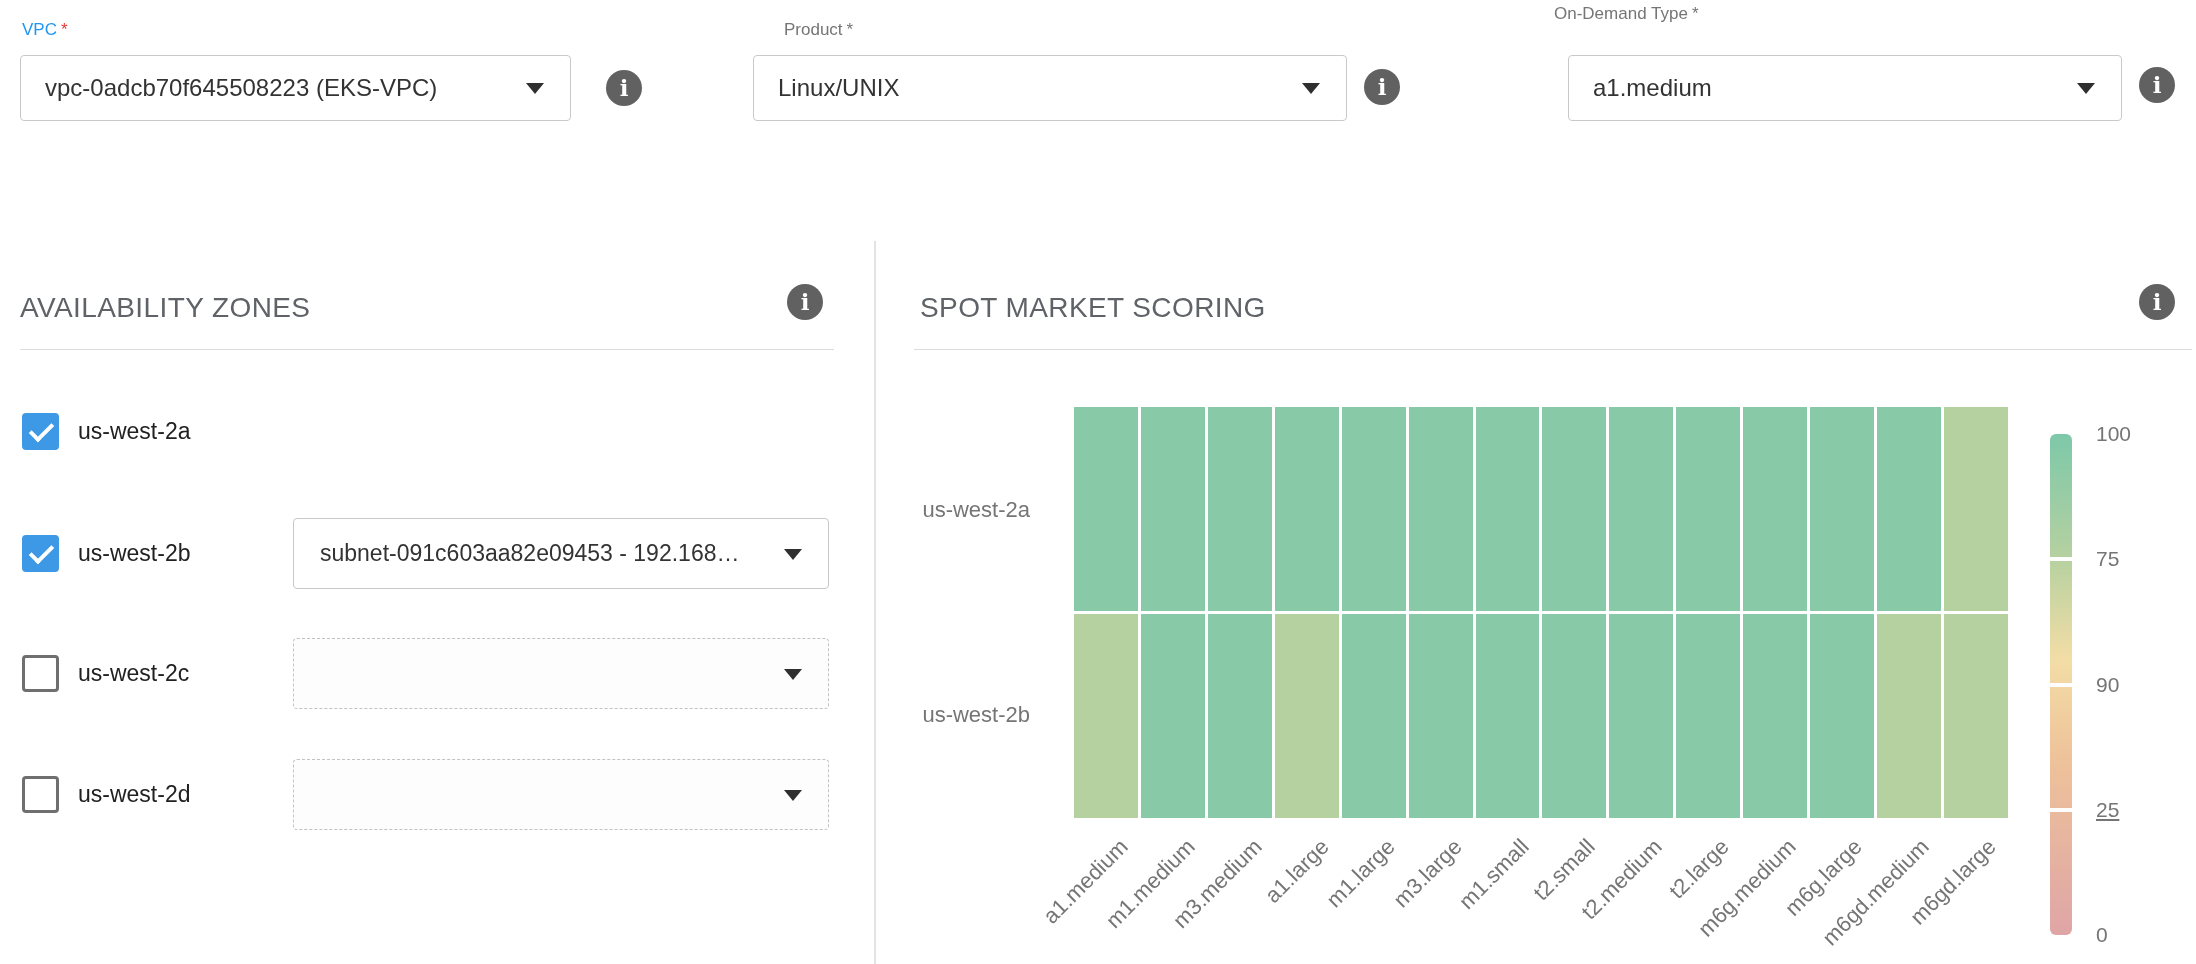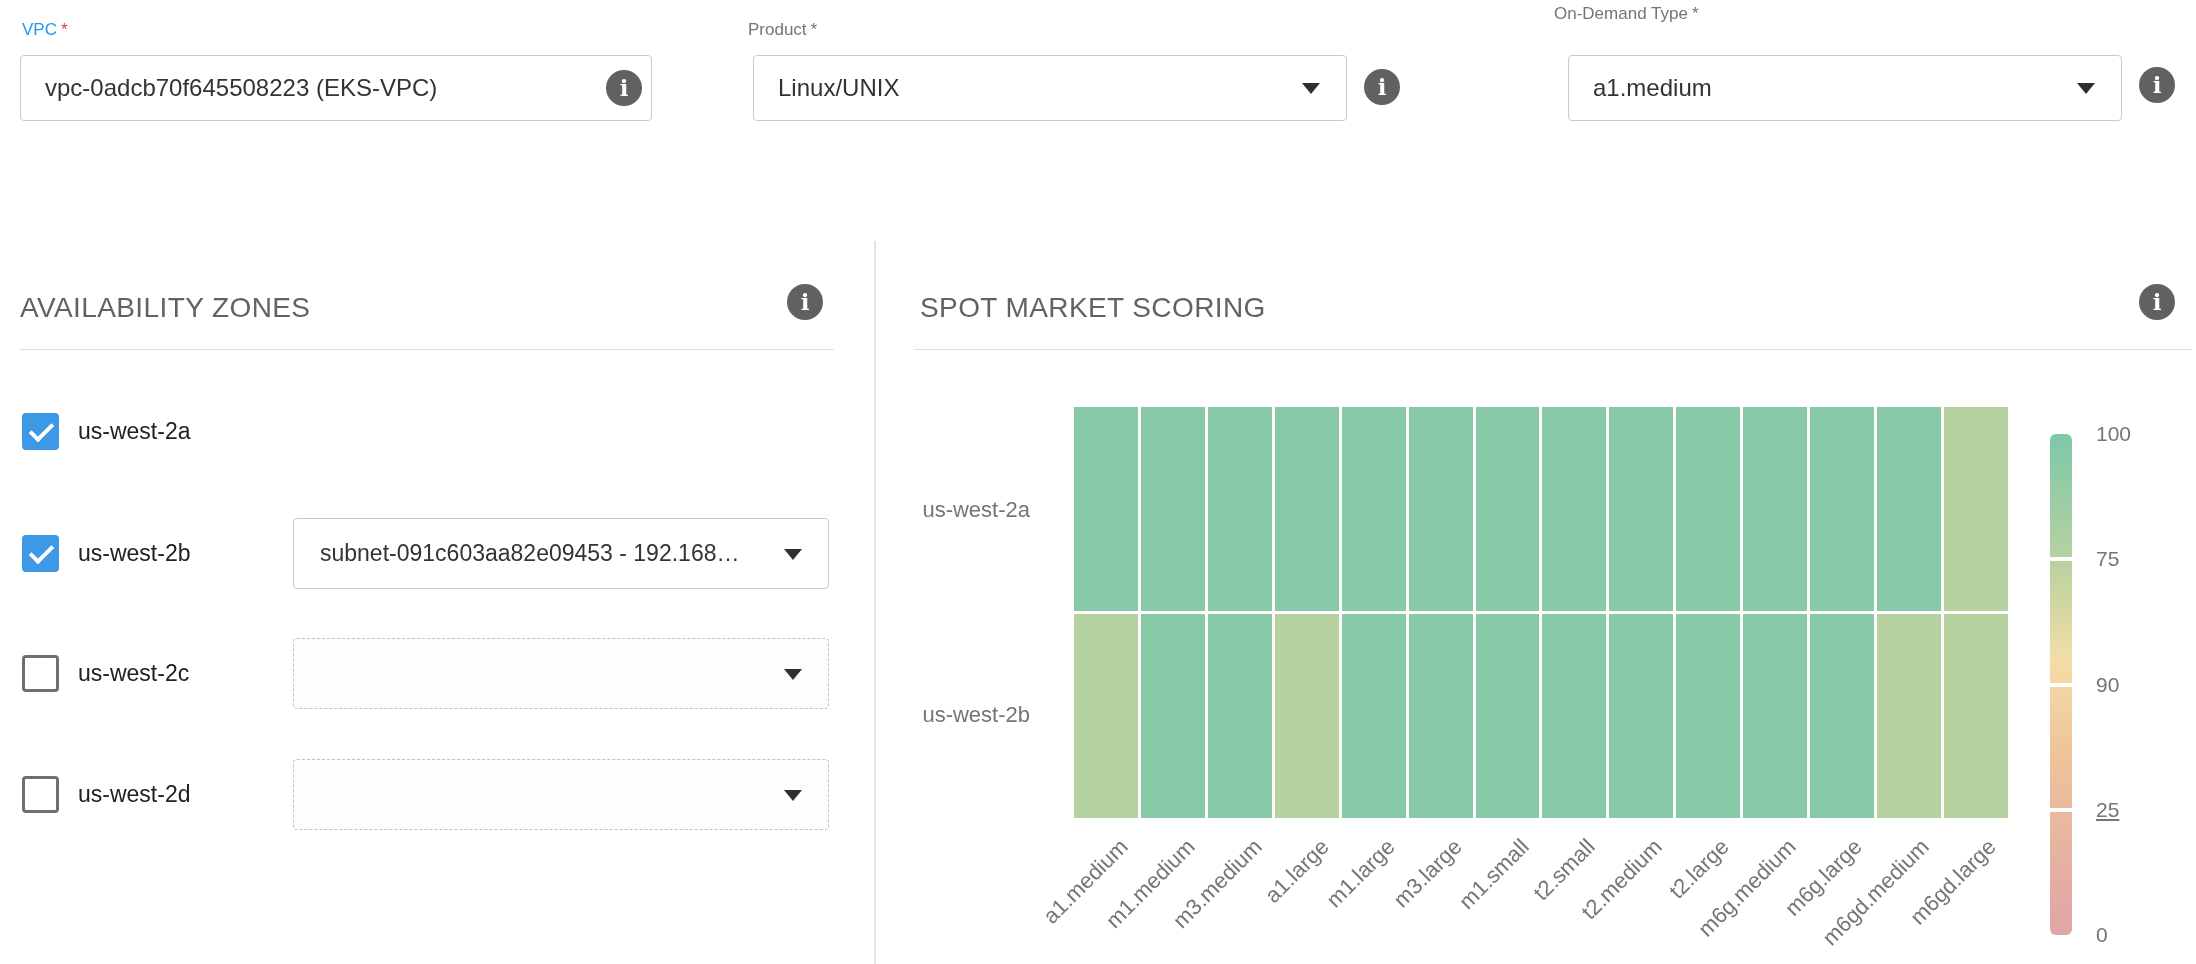--- a/index.html
+++ b/index.html
@@ -88,27 +88,27 @@
   .legend-tick {
     position:absolute; left:2096px; font-size:21px; color:#757575; line-height:22px; white-space:nowrap;
   }
 </style>
 </head>
 <body>
 
 <div class="flabel blue" style="left:22px;top:20px">
   <span>VPC</span><span class="req red">*</span>
 </div>
-<div class="selbox" style="left:20px;top:55px;width:632px">
+<div class="selbox" style="left:20px;top:55px;width:551px">
   <span class="selval">vpc-0adcb70f645508223 (EKS-VPC)</span>
   <span class="caret"></span>
 </div>
 <div class="info-icon" style="left:606px;top:70px"></div>
 
-<div class="flabel" style="left:748px;top:20px">
+<div class="flabel" style="left:784px;top:20px">
   <span>Product</span><span class="req">*</span>
 </div>
 <div class="selbox" style="left:753px;top:55px;width:594px">
   <span class="selval">Linux/UNIX</span>
   <span class="caret"></span>
 </div>
 <div class="info-icon" style="left:1364px;top:69px"></div>
 
 <div class="flabel" style="left:1554px;top:4px">
   <span>On-Demand Type</span><span class="req">*</span>

